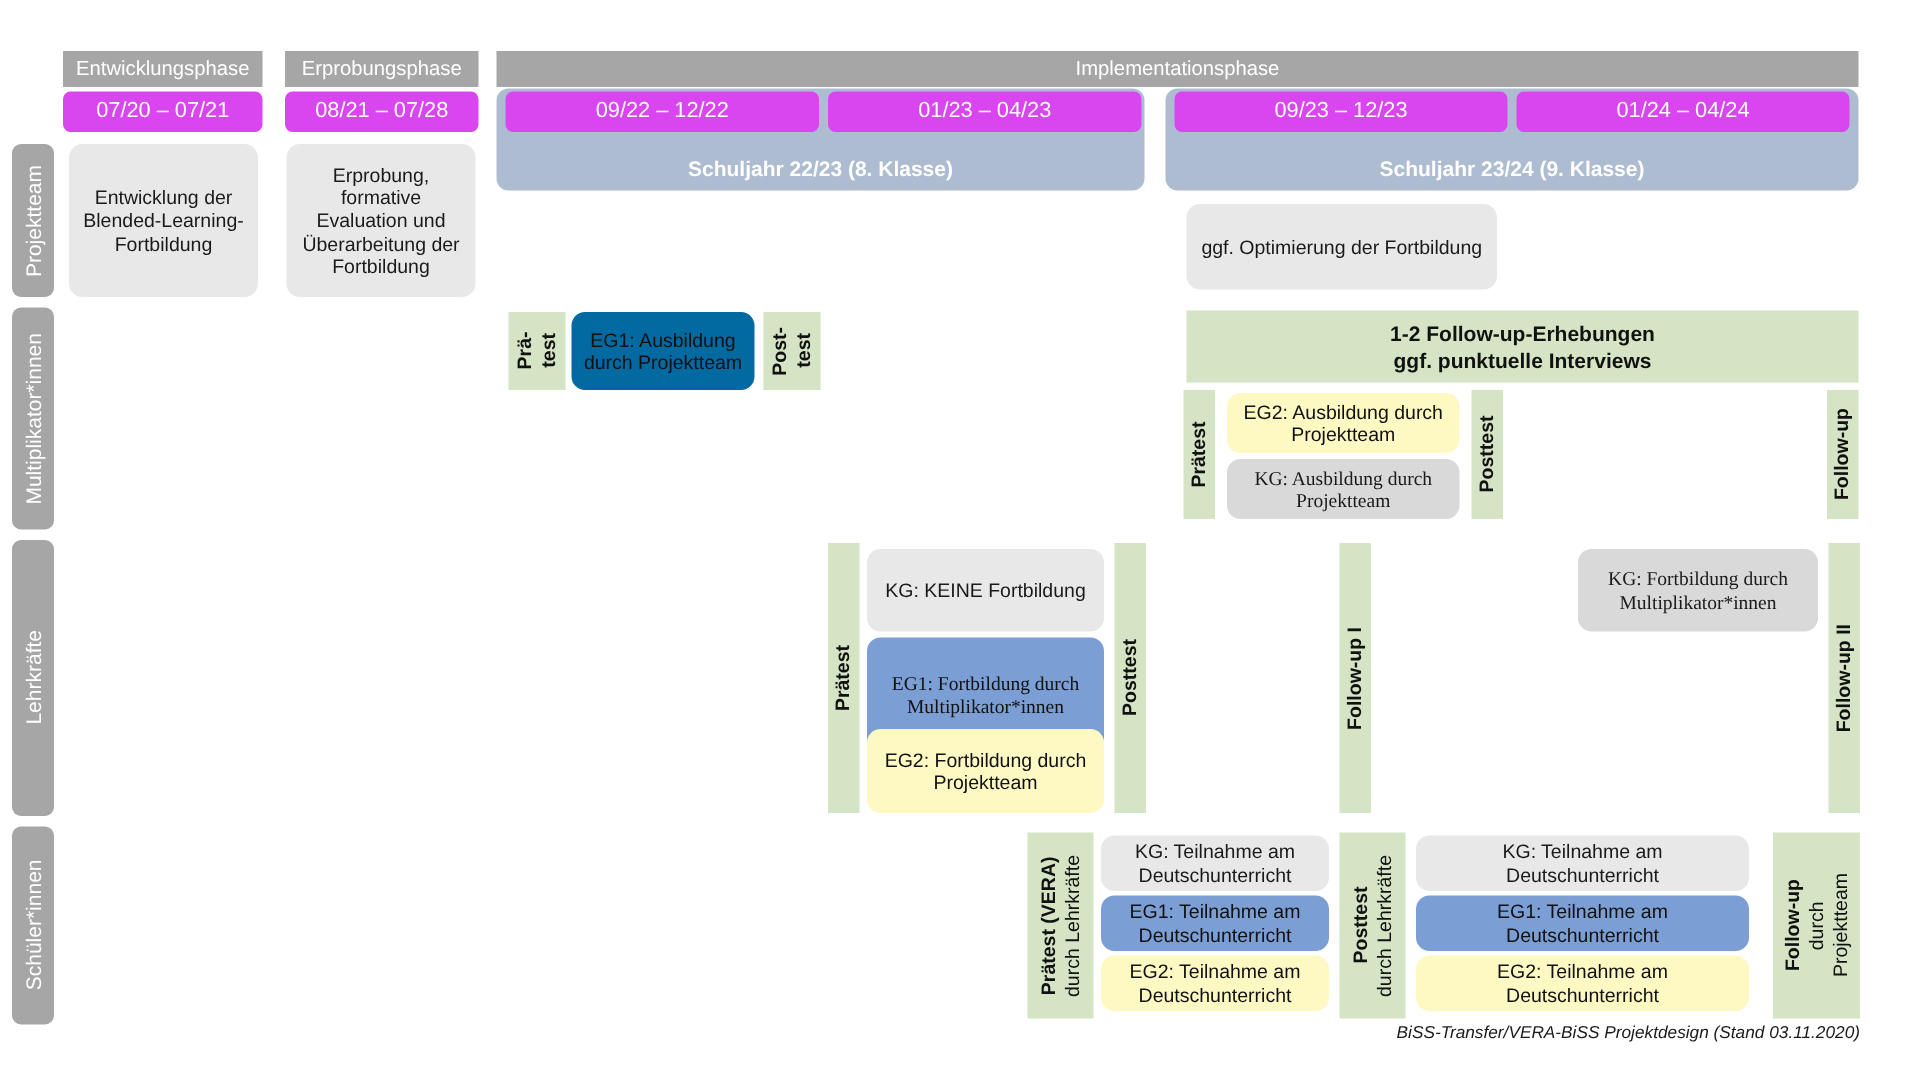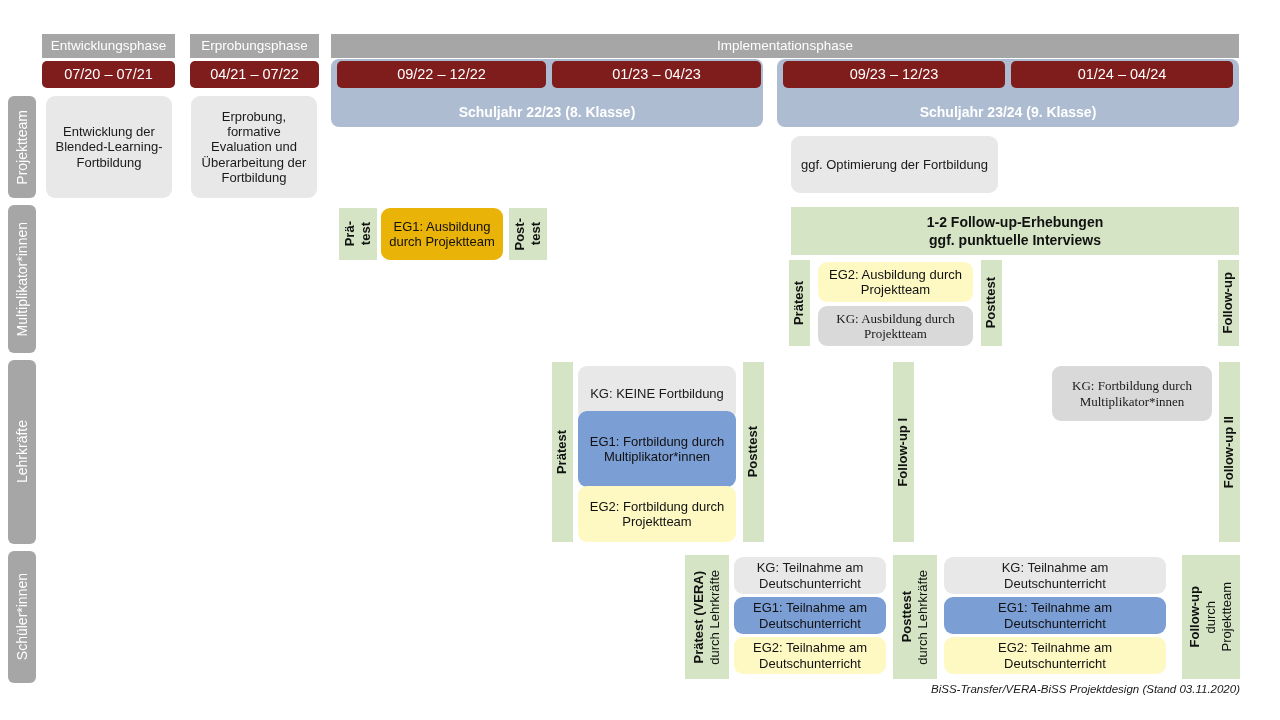--- a/index.html
+++ b/index.html
@@ -20,21 +20,21 @@
   }
 
   
   .phase-head{
     background:#a6a6a6;color:#ffffff;
     font-size:13.5px;height:24px;
   }
 
   
   .period{
-    background:#7f1d1d;color:#ffffff;
+    background:#d946ef;color:#ffffff;
     border-radius:5px;font-size:14.5px;height:27px;
   }
 
   
   .schoolyear{
     background:#aebcd2;border-radius:8px;
   }
   .schoolyear-label{
     position:absolute;left:0;right:0;bottom:7px;
     text-align:center;color:#ffffff;font-weight:bold;font-size:14px;
@@ -49,21 +49,21 @@
     writing-mode:vertical-rl;transform:rotate(180deg);
     color:#ffffff;font-size:14px;white-space:nowrap;
     text-align:center;
   }
 
   
   .card{border-radius:9px;font-size:13px;padding:2px 5px;}
   .card.grey   {background:#e8e8e8;color:#1a1a1a;}
   .card.grey2  {background:#d9d9d9;color:#1a1a1a;font-family:Liberation Serif, serif;}
   .card.blue-dk{background:#7b9ed5;color:#111111;}
-  .card.blue-md{background:#eab308;color:#111111;}
+  .card.blue-md{background:#0369a1;color:#111111;}
   .card.blue-lt{background:#fef9c3;color:#111111;}
 
   
   .green{background:#d4e4c4;}
   .green-v{
     display:flex;align-items:center;justify-content:center;
   }
   .green-v .vtext{
     writing-mode:vertical-rl;transform:rotate(180deg);
     font-size:13px;font-weight:bold;color:#111111;white-space:nowrap;
@@ -89,21 +89,21 @@
 <div id="canvas">
 
   <div class="abs box phase-head" style="left:42px;top:34px;width:133px;">Entwicklungsphase</div>
 
   <div class="abs box phase-head" style="left:190px;top:34px;width:129px;">Erprobungsphase</div>
 
   <div class="abs box phase-head" style="left:331px;top:34px;width:908px;">Implementationsphase</div>
 
   <div class="abs box period" style="left:42px;top:61px;width:133px;">07/20 – 07/21</div>
 
-  <div class="abs box period" style="left:190px;top:61px;width:129px;">04/21 – 07/22</div>
+  <div class="abs box period" style="left:190px;top:61px;width:129px;">08/21 – 07/28</div>
 
   <div class="abs schoolyear" style="left:331px;top:59px;width:432px;height:68px;">
     <div class="schoolyear-label">Schuljahr 22/23 (8. Klasse)</div>
   </div>
   <div class="abs box period" style="left:337px;top:61px;width:209px;">09/22 – 12/22</div>
   <div class="abs box period" style="left:552px;top:61px;width:209px;">01/23 – 04/23</div>
 
   <div class="abs schoolyear" style="left:777px;top:59px;width:462px;height:68px;">
     <div class="schoolyear-label">Schuljahr 23/24 (9. Klasse)</div>
   </div>
@@ -170,21 +170,21 @@
   <div class="abs green green-v" style="left:1218px;top:260px;width:21px;height:86px;">
     <div class="vtext">Follow-up</div>
   </div>
 
   <div class="abs green green-v" style="left:552px;top:362px;width:21px;height:180px;">
     <div class="vtext">Prätest</div>
   </div>
 
   <div class="abs box card grey" style="left:578px;top:366px;width:158px;height:55px;">KG:  KEINE Fortbildung</div>
 
-  <div class="abs box card blue-dk" style="left:578px;top:411px;width:158px;height:76px;">EG1: Fortbildung durch Multiplikator*innen</div>
+  <div class="abs box card blue-dk" style="left:578px;top:425px;width:158px;height:76px;font-family:Liberation Serif, serif;">EG1: Fortbildung durch Multiplikator*innen</div>
 
   <div class="abs box card blue-lt" style="left:578px;top:486px;width:158px;height:56px;">EG2: Fortbildung durch Projektteam</div>
 
   <div class="abs green green-v" style="left:743px;top:362px;width:21px;height:180px;">
     <div class="vtext">Posttest</div>
   </div>
 
   <div class="abs green green-v" style="left:893px;top:362px;width:21px;height:180px;">
     <div class="vtext">Follow-up I</div>
   </div>

